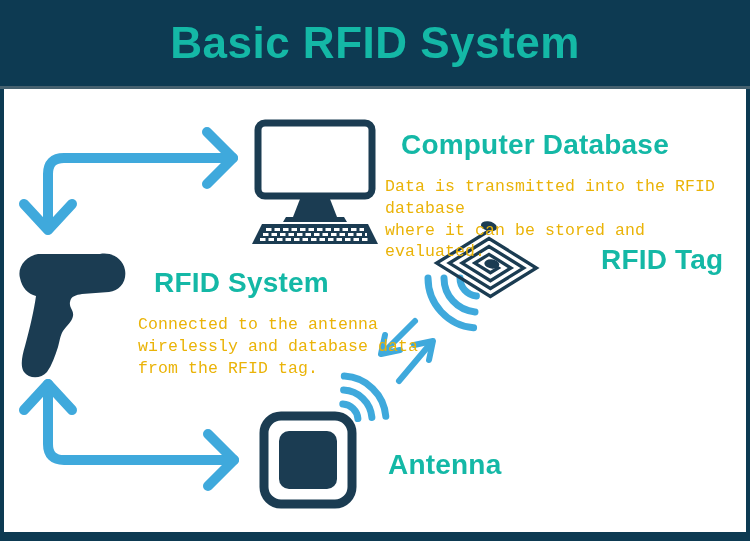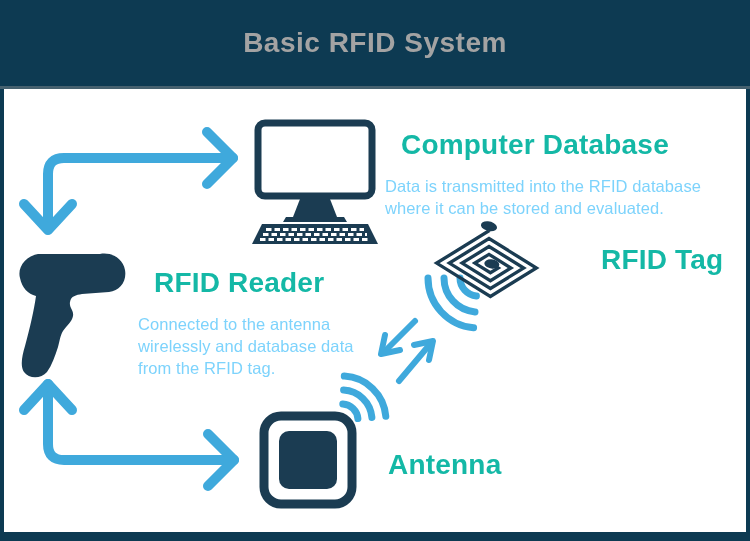--- a/index.html
+++ b/index.html
@@ -7,35 +7,35 @@
     position:relative;width:750px;height:541px;overflow:hidden;
     background:#0d3a52;
     font-family:"Liberation Sans",sans-serif;
   }
   .titlebar{
     position:absolute;top:0;left:0;right:0;height:86px;
     display:flex;align-items:center;justify-content:center;
     border-bottom:3px solid #46616f;
   }
   .titlebar h1{
-    margin:0;color:#a3a3a3;font-size:28px;font-weight:bold;letter-spacing:.5px;
+    margin:0;color:#14b8a6;font-size:44px;font-weight:bold;letter-spacing:.5px;
   }
   .canvas{
     position:absolute;left:4px;right:4px;top:89px;bottom:9px;
     background:#ffffff;z-index:0;
   }
   svg.diagram{position:absolute;left:0;top:0;width:750px;height:541px;z-index:1;}
   .label{position:absolute;z-index:2;}
   .label h2{
     margin:16px;font-size:28px;font-weight:bold;color:#14b8a6;
     letter-spacing:.2px;line-height:1.12;
   }
   .label p{
-    margin:4px 0 0;font-size:16.5px;line-height:1.31;color:#7dd3fc;
-    white-space:pre-line;letter-spacing:.1px;
+    margin:4px 0 0;font-size:16.5px;line-height:1.31;color:#eab308;
+    white-space:pre-line;letter-spacing:.1px;font-family:Liberation Mono, monospace;
   }
   .lab-computer{left:385px;top:113px;}
   .lab-reader{left:138px;top:251px;}
   .lab-tag{left:585px;top:228px;}
   .lab-antenna{left:372px;top:433px;text-align:center;}
 </style>
 </head>
 <body>
 
 <div class="frame">
@@ -122,21 +122,21 @@
     </g>
   </svg>
 
   <div class="label lab-computer">
     <h2>Computer Database</h2>
     <p>Data is transmitted into the RFID database
 where it can be stored and evaluated.</p>
   </div>
 
   <div class="label lab-reader">
-    <h2>RFID Reader</h2>
+    <h2>RFID System</h2>
     <p>Connected to the antenna
 wirelessly and database data
 from the RFID tag.</p>
   </div>
 
   <div class="label lab-tag">
     <h2>RFID Tag</h2>
   </div>
 
   <div class="label lab-antenna">

